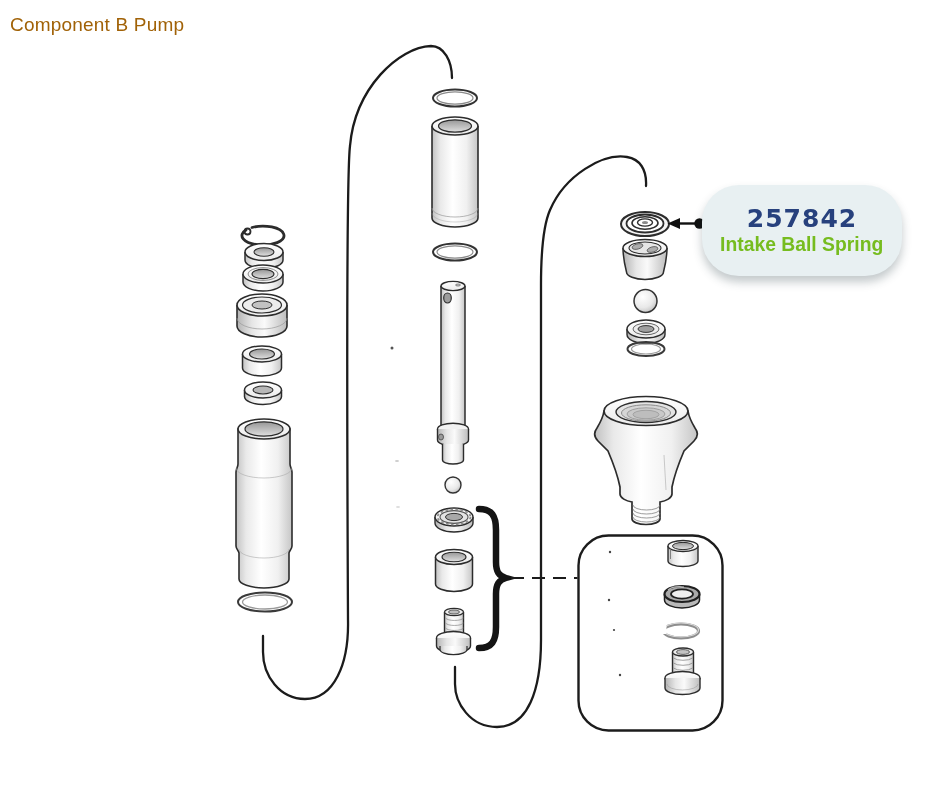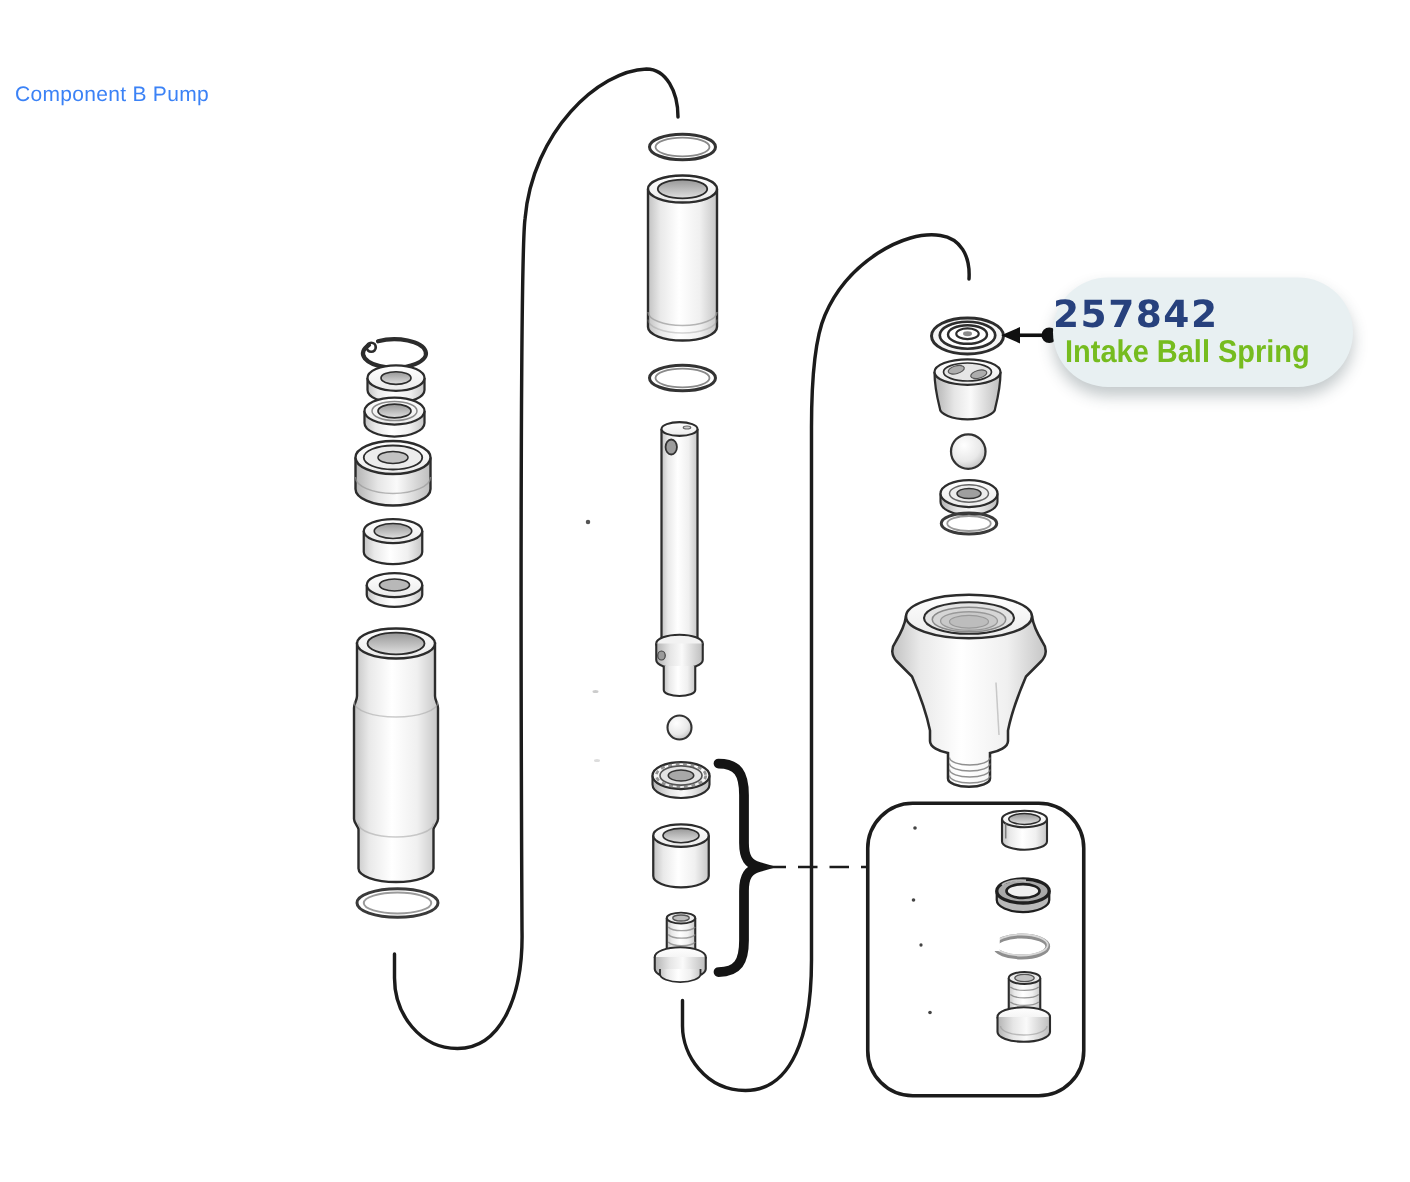--- a/index.html
+++ b/index.html
@@ -1,23 +1,23 @@
 <!DOCTYPE html>
 <html style="--callout_bg: #e8f0f2; --part_number: #27417d; --part_name: #76bc1f; --line_art: #1b1b1b; --background: #ffffff;"><head>
 <meta charset="utf-8">
 <style>
   html,body{margin:0;padding:0;background:#fff;}
   .stage{position:relative;width:940px;height:788px;background:var(--background,#fff);overflow:hidden;
          font-family:"Liberation Sans",sans-serif;}
   .stage svg{position:absolute;left:0;top:0;}
-  .title{position:absolute;left:10px;top:14px;font-size:14px;font-weight:500;color:#3b82f6;
-         letter-spacing:.2px;margin-top:40px;}
-  .callout{position:absolute;left:702px;top:185px;width:200px;height:73px;border-radius:37px;
+  .title{position:absolute;left:10px;top:14px;font-size:19px;font-weight:500;color:#a16207;
+         letter-spacing:.2px;}
+  .callout{position:absolute;left:702px;top:185px;width:200px;height:91px;border-radius:37px;
            background:var(--callout_bg,#e8f0f2);box-shadow:0 6px 10px rgba(40,60,70,.28);
-           display:flex;flex-direction:column;justify-content:center;gap:1px;
+           display:flex;flex-direction:column;align-items:center;justify-content:center;gap:1px;
            cursor:pointer;}
   .pn{color:var(--part_number,#27417d);font-family:"DejaVu Sans",sans-serif;font-weight:800;
       font-size:25px;line-height:1.05;letter-spacing:1px;}
   .pname{color:var(--part_name,#76bc1f);font-family:"Liberation Sans",sans-serif;font-weight:700;
       font-size:21px;line-height:1.05;display:inline-block;transform:scaleX(.92);}
 </style>
 </head>
 <body>
 
 <div class="stage">

